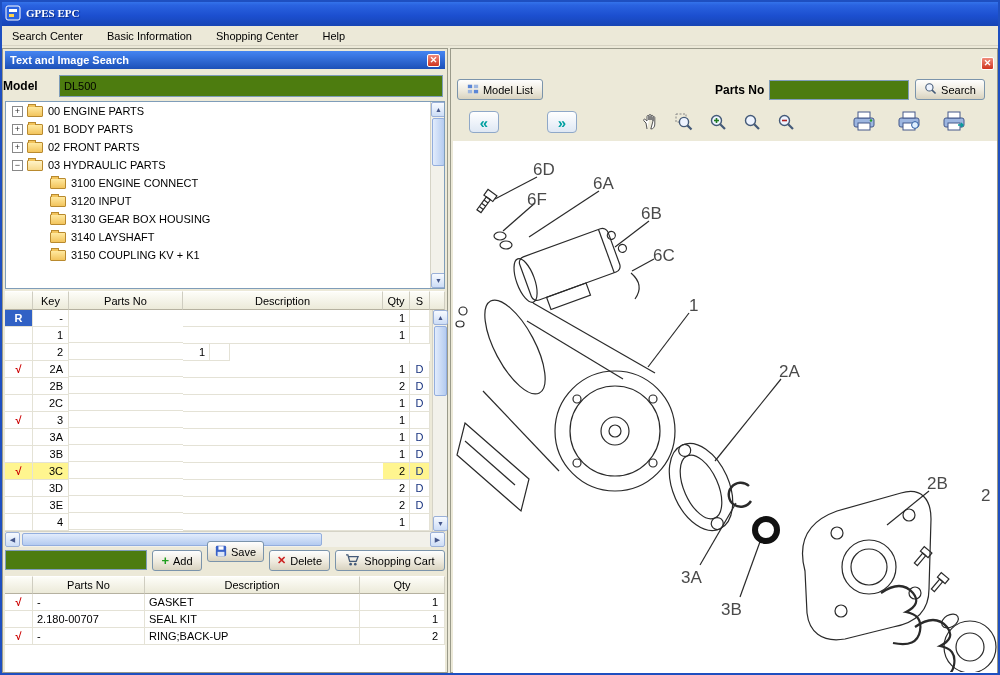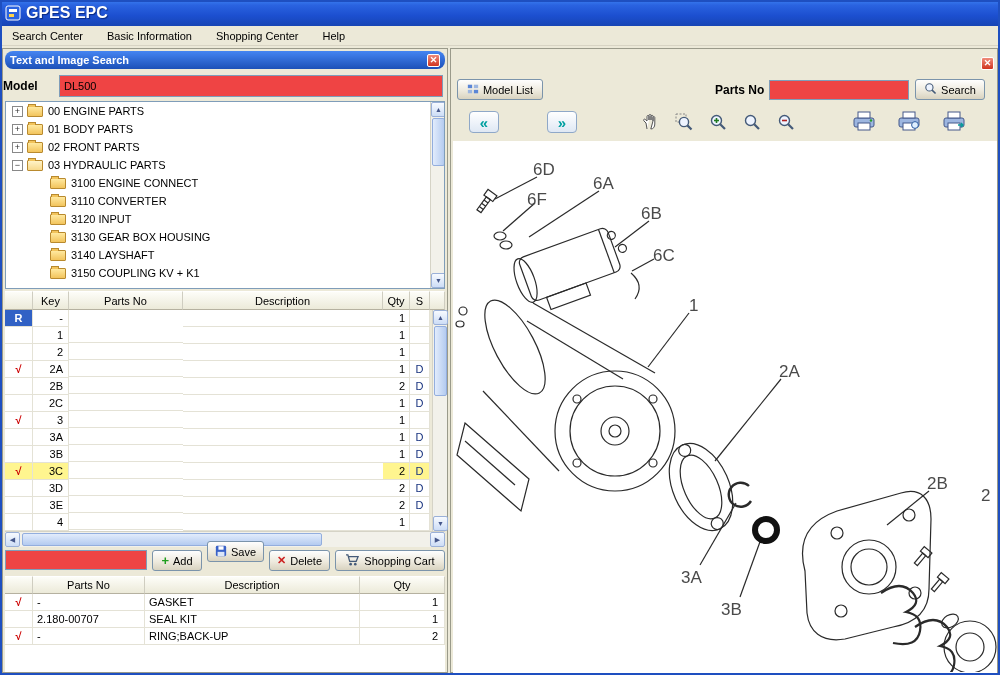--- a/index.html
+++ b/index.html
@@ -6,40 +6,40 @@
   html,body { width:1000px; height:675px; overflow:hidden; }
   body { position:relative; background:#ECE9D8; }
 
   .frame { position:absolute; inset:0; border:2px solid #1e4fc0; pointer-events:none; z-index:60; }
 
   
   .titlebar { position:absolute; left:0; top:0; width:1000px; height:26px;
     background:linear-gradient(180deg,#3a7df0 0%,#2a63e0 20%,#1c4fd0 60%,#1745b4 100%);
     display:flex; align-items:center; padding-left:5px; z-index:5; }
   .app-icon { width:16px; height:16px; margin-right:5px; display:inline-block; }
-  .title-text { color:#fff; font-size:16px; font-weight:bold; text-shadow:1px 1px 1px #0a2a80; }
+  .title-text { color:#fff; font-size:11px; font-weight:bold; text-shadow:1px 1px 1px #0a2a80;font-family:Liberation Serif, serif; }
 
   
   .menubar { position:absolute; left:0; top:26px; width:1000px; height:20px; background:#ECE9D8;
     border-bottom:1px solid #d8d4c4; display:flex; align-items:center; font-size:11px; z-index:5; }
   .menu-item { padding:2px 12px; color:#000; cursor:default; }
 
   
   .left-panel  { position:absolute; left:2px;  top:48px; width:446px; height:625px; background:#ECE9D8; border:1px solid #9a9a8a; }
   .right-panel { position:absolute; left:450px; top:48px; width:548px; height:625px; background:#ECE9D8; border:1px solid #9a9a8a; }
 
   .lp-title { position:absolute; left:2px; top:2px; width:440px; height:18px;
     background:linear-gradient(180deg,#4585f2,#1c50b8); color:#fff; font-size:11px; font-weight:bold;
-    display:flex; align-items:center; padding:0 5px;border-radius:8px; }
+    display:flex; align-items:center; padding:0 5px; }
   .close-btn { width:13px; height:13px; background:linear-gradient(#ef8a7a,#d03520); border:1px solid #fff;
     border-radius:2px; color:#fff; font-size:9px; font-weight:bold; line-height:11px; text-align:center; cursor:pointer; }
   .lp-title .close-btn { margin-left:auto; }
 
   .field-label { font-size:12px; font-weight:bold; color:#000; }
-  .txt { border:1px solid #7F9DB9; background:#ef4444; font-size:11px; padding:1px 4px; }
+  .txt { border:1px solid #7F9DB9; background:#4d7c0f; font-size:11px; padding:1px 4px; }
 
   
   .tree { position:absolute; left:2px; top:52px; width:440px; height:188px; background:#fff;
     border:1px solid #7F9DB9; overflow:hidden; }
   .trow { display:flex; align-items:center; height:18px; font-size:11px; padding-left:6px; cursor:default; }
   .trow.child { padding-left:44px; }
   .expbox { width:11px; height:11px; border:1px solid #888; background:#fff; font-size:9px; line-height:9px;
     text-align:center; margin-right:4px; color:#333; flex:0 0 auto; }
   .folder { width:16px; height:11px; background:linear-gradient(#ffe9a0,#f2c45c); border:1px solid #b98a2e;
     border-radius:1px; position:relative; margin-right:5px; flex:0 0 auto; }
@@ -145,24 +145,20 @@
       <span class="expbox">−</span>
       <span class="folder open"></span>
       <span>03 HYDRAULIC PARTS</span>
     </div>
     <div class="trow child">
       <span class="folder"></span>
       <span>3100 ENGINE CONNECT</span>
     </div>
     <div class="trow child">
       <span class="folder"></span>
-      <span>3110 CONVERTER</span>
-    </div>
-    <div class="trow child">
-      <span class="folder"></span>
       <span>3120 INPUT</span>
     </div>
     <div class="trow child">
       <span class="folder"></span>
       <span>3130 GEAR BOX HOUSING</span>
     </div>
     <div class="trow child">
       <span class="folder"></span>
       <span>3140 LAYSHAFT</span>
     </div>
@@ -202,21 +198,20 @@
       <span class="td c1">1</span>
       <span class="td c2">2.401-00013</span>
       <span class="td c3">MOTOR;D.C</span>
       <span class="td c4">1</span>
       <span class="td c5"></span>
     </div>
     <div class="tr">
       <span class="td c0"></span>
       <span class="td c1">2</span>
       <span class="td c2">2.197-00047</span>
-      <span class="td c3">MOUNTING KIT</span>
       <span class="td c4">1</span>
       <span class="td c5"></span>
     </div>
     <div class="tr">
       <span class="td c0">√</span>
       <span class="td c1">2A</span>
       <span class="td c2">-</span>
       <span class="td c3">GASKET</span>
       <span class="td c4">1</span>
       <span class="td c5">D</span>

